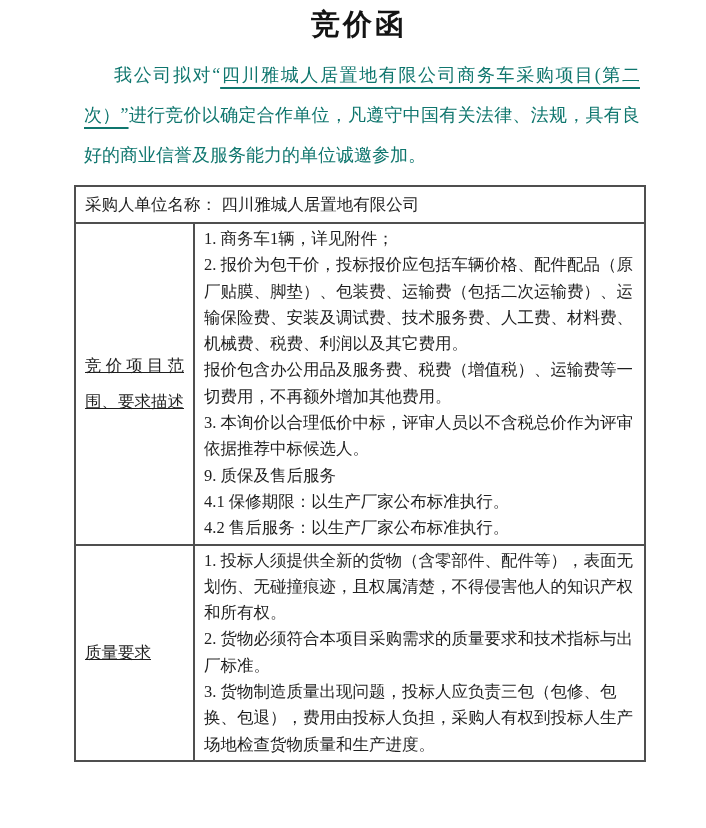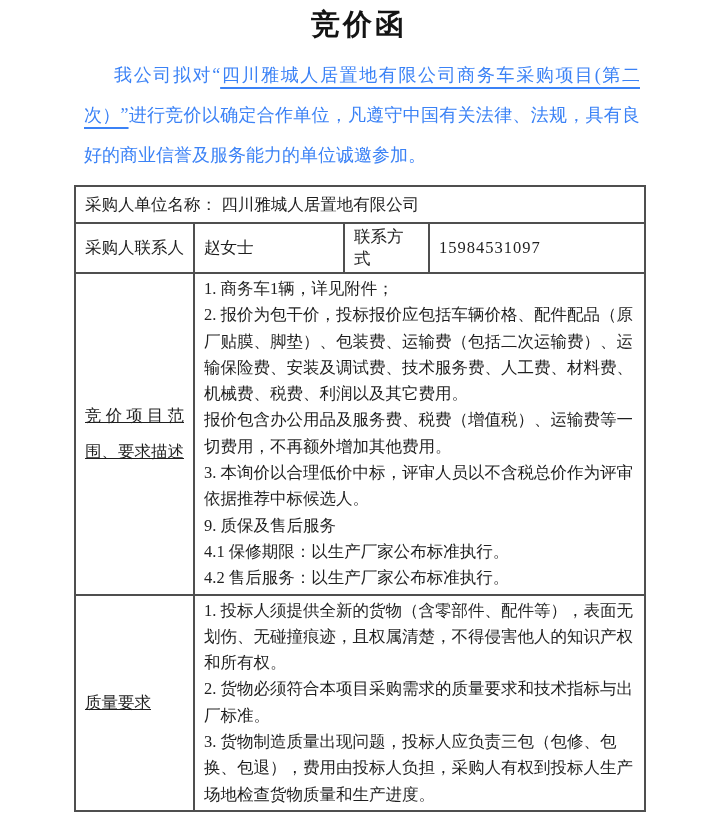--- a/index.html
+++ b/index.html
@@ -28,21 +28,21 @@
     line-height: 38px;
     color: #141414;
   }
   .intro {
     margin: 12px 0 0 10px;
     width: 556px;
     font-size: 18px;
     line-height: 40px;
     text-align: justify;
     text-indent: 30px;
-    color: #3b82f6;
+    color: #0f766e;
   }
   .intro .underlined {
     text-decoration: underline;
     text-underline-offset: 6px;
     text-decoration-thickness: 1.5px;
   }
   table.info-table {
     margin-top: 10px;
     width: 570px;
     border-collapse: collapse;
@@ -92,26 +92,20 @@
       <col style="width:85px">
       <col style="width:216px">
     </colgroup>
 
     <tbody>
 
     <tr class="row-purchaser">
       <td colspan="4">采购人单位名称： 四川雅城人居置地有限公司</td>
     </tr>
 
-    <tr class="row-contact">
-      <td>采购人联系人</td>
-      <td>赵女士</td>
-      <td>联系方式</td>
-      <td class="phone-cell">15984531097</td>
-    </tr>
 
     <tr class="row-scope">
       <td class="label-cell">竞 价 项 目 范
 围、要求描述</td>
       <td colspan="3" class="content-cell">
 
       <div class="para">1. 商务车1辆，详见附件；</div>
             <div class="para">2. 报价为包干价，投标报价应包括车辆价格、配件配品（原厂贴膜、脚垫）、包装费、运输费（包括二次运输费）、运输保险费、安装及调试费、技术服务费、人工费、材料费、机械费、税费、利润以及其它费用。</div>
             <div class="para">报价包含办公用品及服务费、税费（增值税）、运输费等一切费用，不再额外增加其他费用。</div>
             <div class="para">3. 本询价以合理低价中标，评审人员以不含税总价作为评审依据推荐中标候选人。</div>

